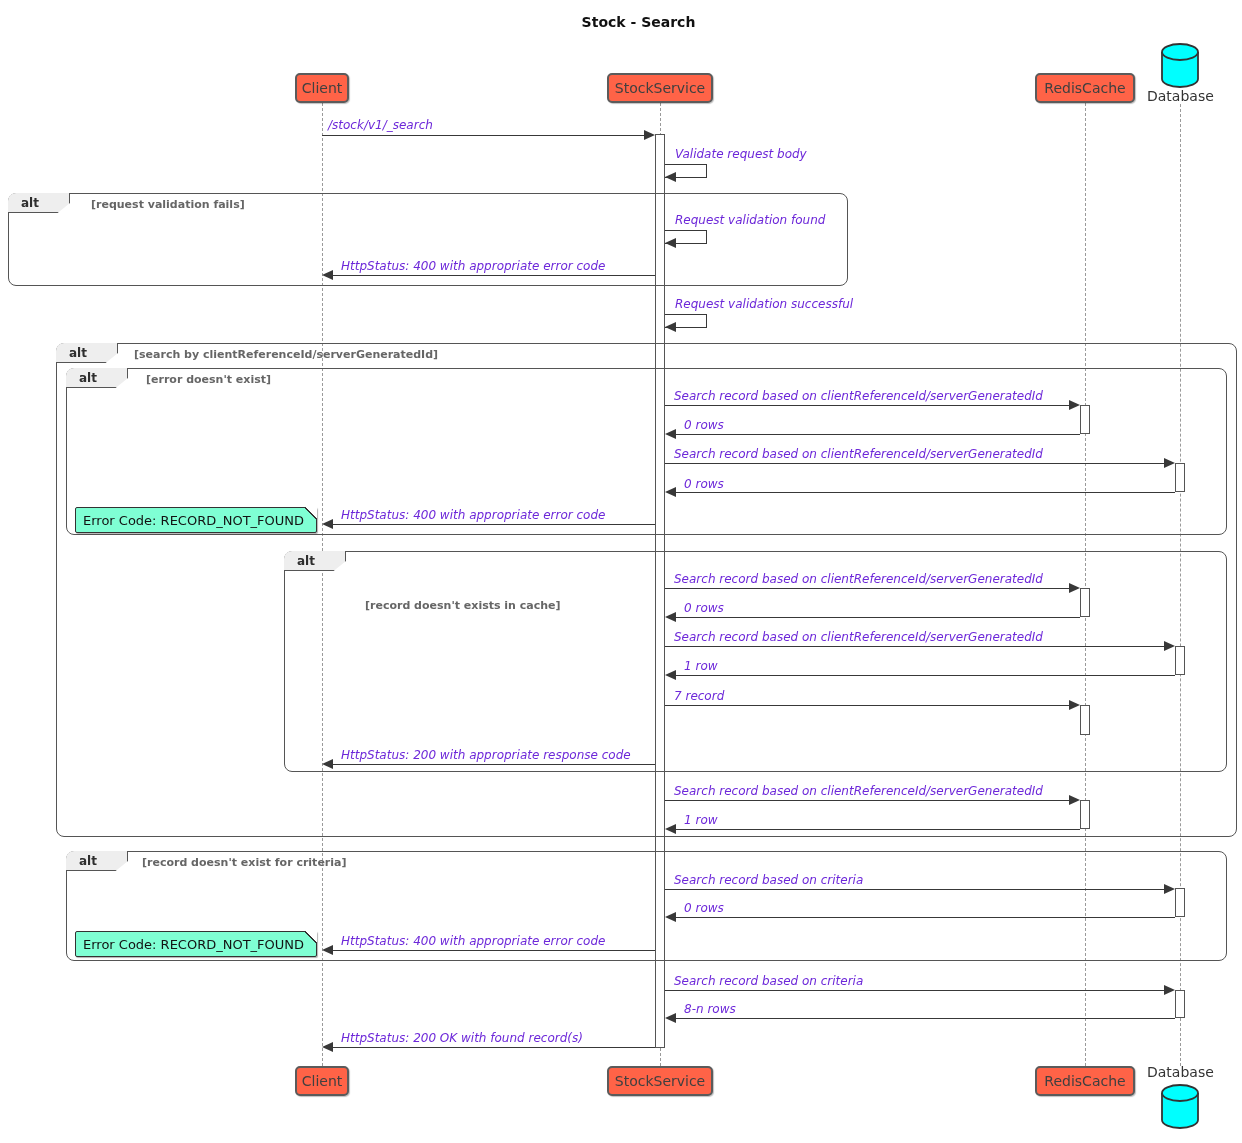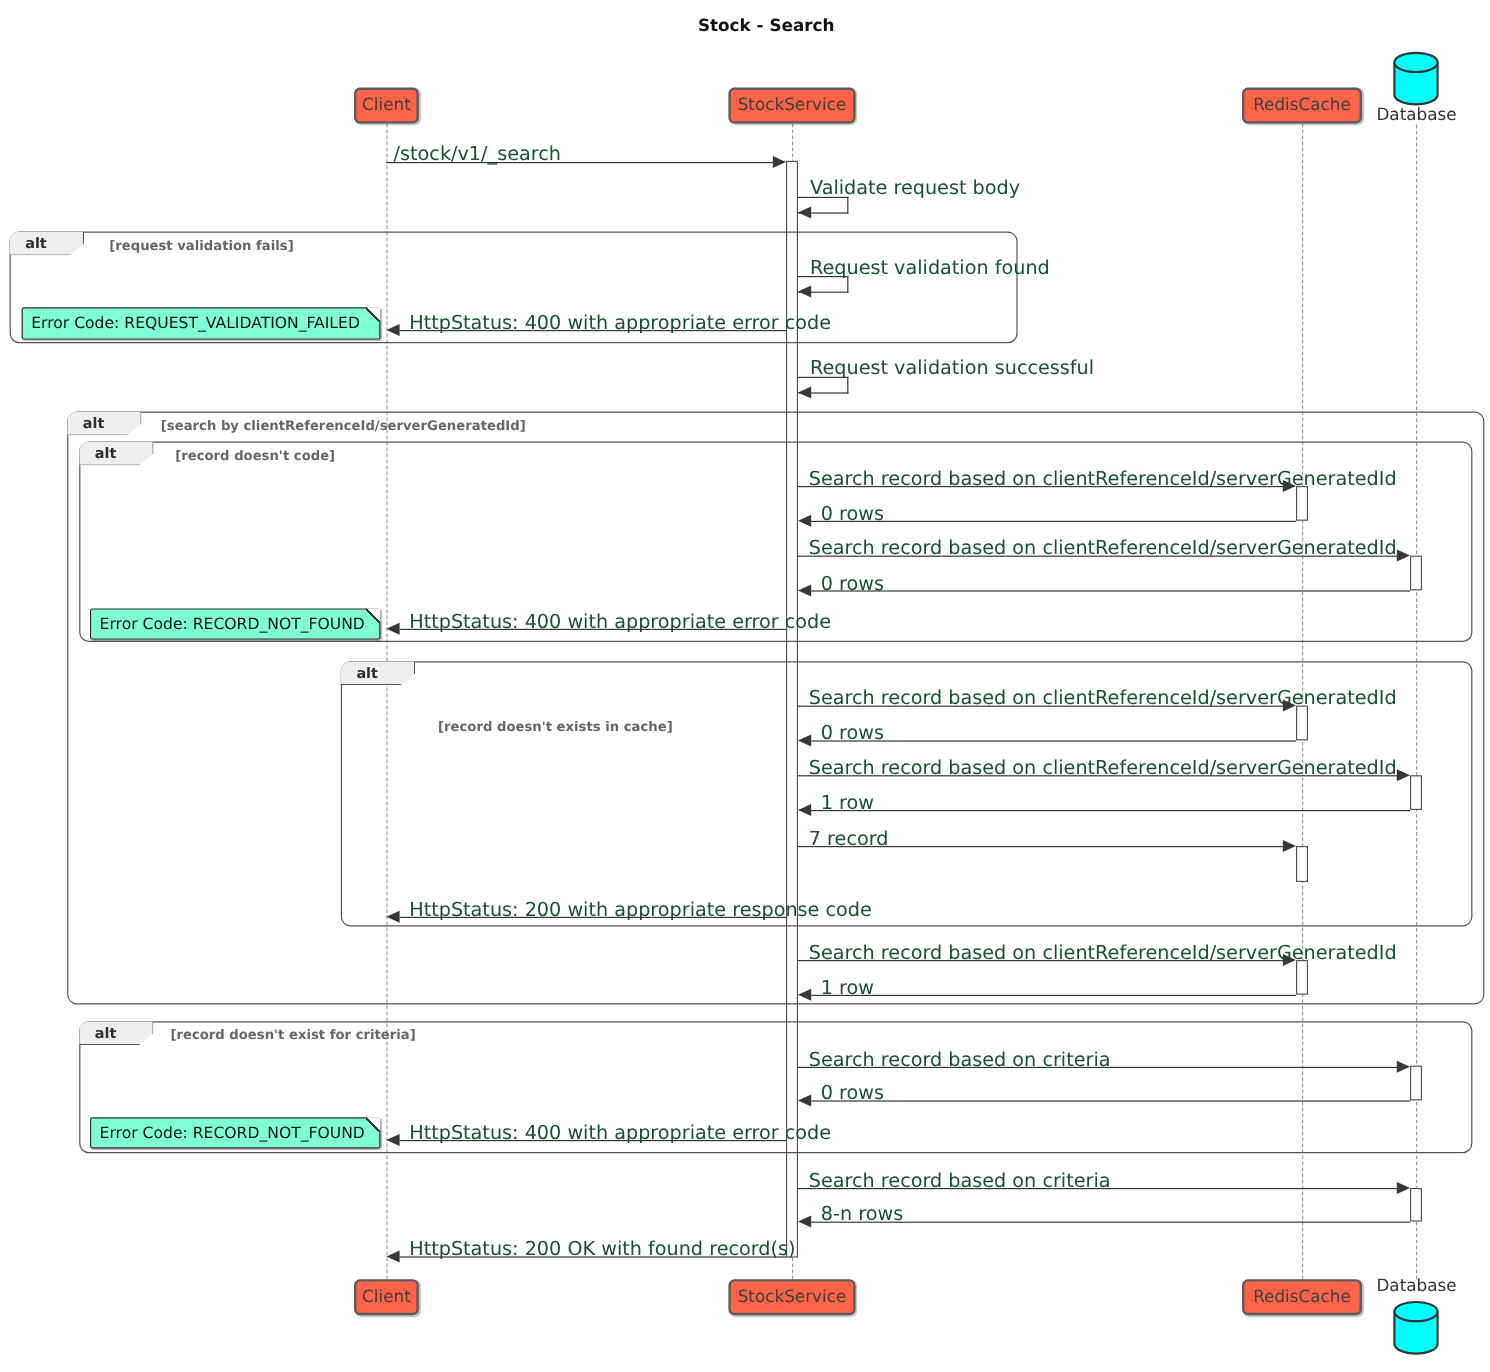--- a/index.html
+++ b/index.html
@@ -12,21 +12,21 @@
   .pbox { position:absolute; height:30px; background:#ff6347; border:2px solid #5b5b5b;
           border-radius:5px; color:#404040; font-size:14px; display:flex; align-items:center;
           justify-content:center; box-sizing:border-box; box-shadow:1px 1px 1px rgba(0,0,0,.25); }
   .plabel { position:absolute; font-size:14px; color:#333; white-space:nowrap; }
 
   .lifeline { position:absolute; width:0; border-left:1px dashed #9a9a9a; }
 
   .act { position:absolute; width:10px; background:#ffffff; border:1.3px solid #555;
          box-sizing:border-box; }
 
-  .mlabel { position:absolute; font-size:16px; color:#14532d; white-space:nowrap; }
+  .mlabel { position:absolute; font-size:12px; color:#6d28d9; white-space:nowrap;font-style:italic; }
   .mline  { position:absolute; height:0; border-top:1.3px solid #383838; }
   .ah-r { position:absolute; width:0; height:0; border-left:11px solid #383838;
           border-top:5px solid transparent; border-bottom:5px solid transparent; }
   .ah-l { position:absolute; width:0; height:0; border-right:11px solid #383838;
           border-top:5px solid transparent; border-bottom:5px solid transparent; }
   .selfloop { position:absolute; width:42px; height:14px; border:1.3px solid #383838;
               border-left:none; box-sizing:border-box; }
 
   .frame { position:absolute; border:1.6px solid #555; border-radius:8px; box-sizing:border-box; }
   .ftab { position:absolute; left:-1px; top:-1px; width:62px; height:20px; background:#eee;
@@ -75,21 +75,21 @@
   <div class="frame" style="left:56px;top:343px;width:1181px;height:494px;">
     <div class="ftab">
         <span>alt</span>
       </div>
     <div class="fcond" style="left:77px;top:4px;">[search by clientReferenceId/serverGeneratedId]</div>
   </div>
   <div class="frame" style="left:66px;top:368px;width:1161px;height:167px;">
     <div class="ftab">
         <span>alt</span>
       </div>
-    <div class="fcond" style="left:79px;top:4px;">[record doesn't code]</div>
+    <div class="fcond" style="left:79px;top:4px;">[error doesn't exist]</div>
   </div>
   <div class="frame" style="left:284px;top:551px;width:943px;height:221px;">
     <div class="ftab">
         <span>alt</span>
       </div>
     <div class="fcond" style="left:80px;top:4px;margin-top:43px;">[record doesn't exists in cache]</div>
   </div>
   <div class="frame" style="left:66px;top:851px;width:1161px;height:110px;">
     <div class="ftab">
         <span>alt</span>
@@ -102,24 +102,20 @@
   <div class="ah-r" style="left:644px;top:130px;"></div>
 
   <div class="mlabel" style="left:675px;top:147px;">Validate request body</div>
   <div class="selfloop" style="left:665px;top:164px;"></div>
   <div class="ah-l" style="left:665px;top:172px;"></div>
 
   <div class="mlabel" style="left:675px;top:213px;">Request validation found</div>
   <div class="selfloop" style="left:665px;top:230px;"></div>
   <div class="ah-l" style="left:665px;top:238px;"></div>
 
-  <div class="note" style="left:18px;top:256px;width:299px;height:27px;">
-    <span>Error Code: REQUEST_VALIDATION_FAILED</span>
-    <i class="fold"></i>
-  </div>
 
   <div class="mlabel" style="left:341px;top:259px;">HttpStatus: 400 with appropriate error code</div>
   <div class="mline" style="left:333px;top:275px;width:322px;"></div>
   <div class="ah-l" style="left:322px;top:270px;"></div>
 
   <div class="mlabel" style="left:675px;top:297px;">Request validation successful</div>
   <div class="selfloop" style="left:665px;top:314px;"></div>
   <div class="ah-l" style="left:665px;top:322px;"></div>
 
   <div class="mlabel" style="left:674px;top:389px;">Search record based on clientReferenceId/serverGeneratedId</div>

